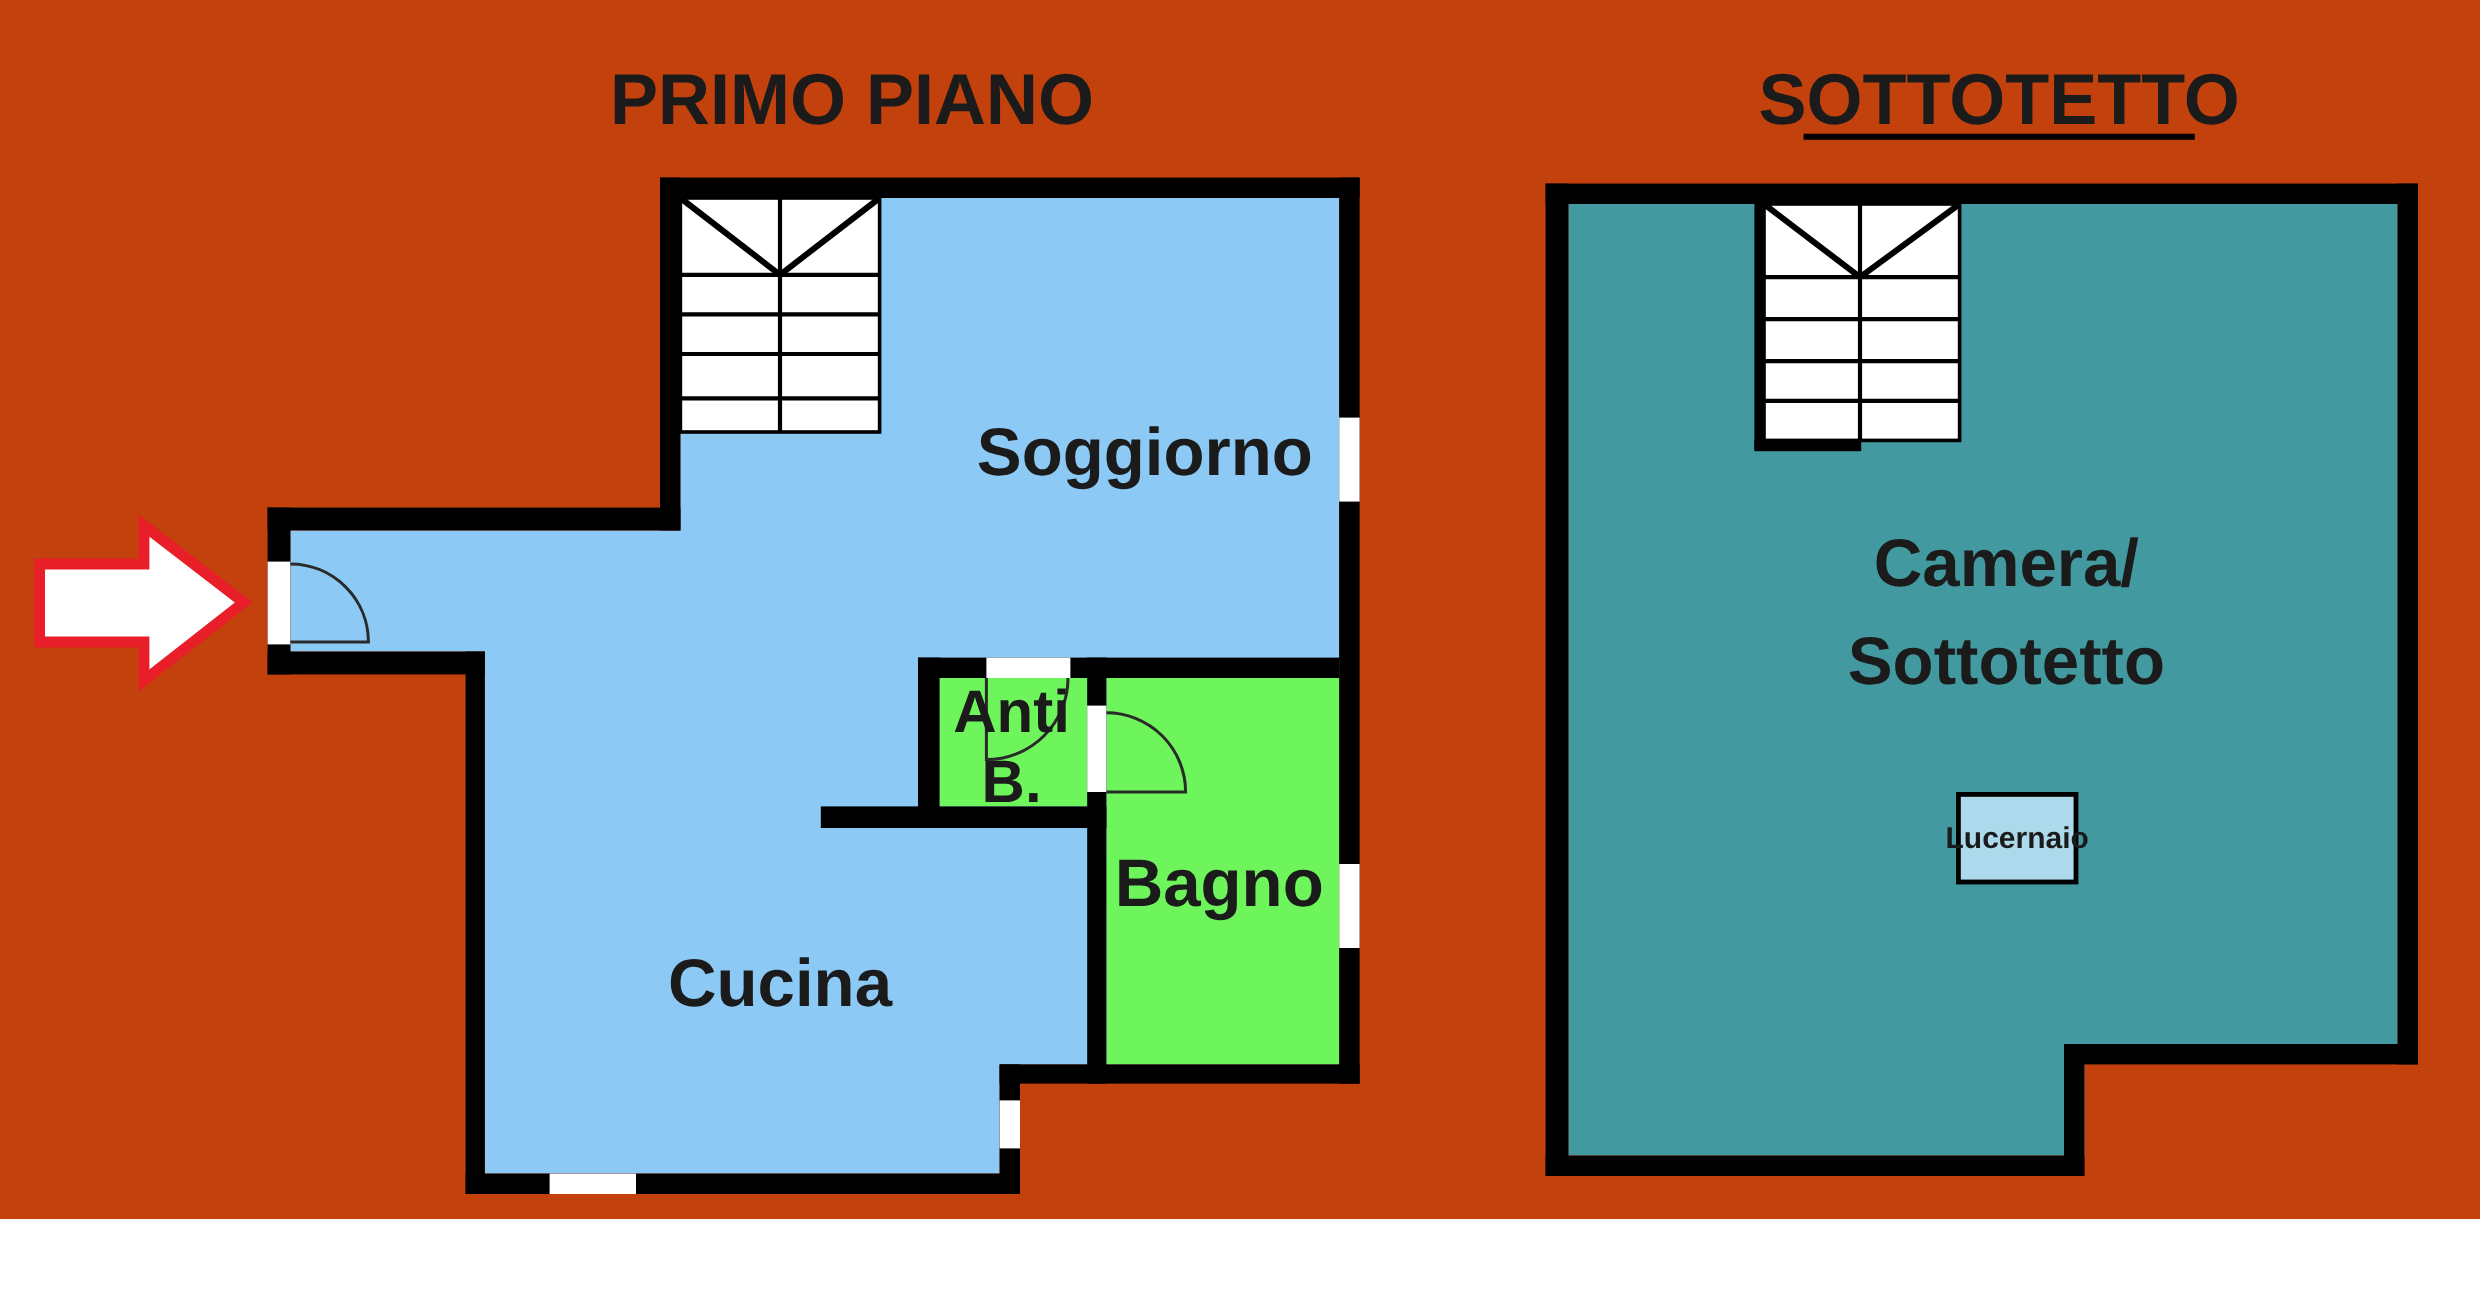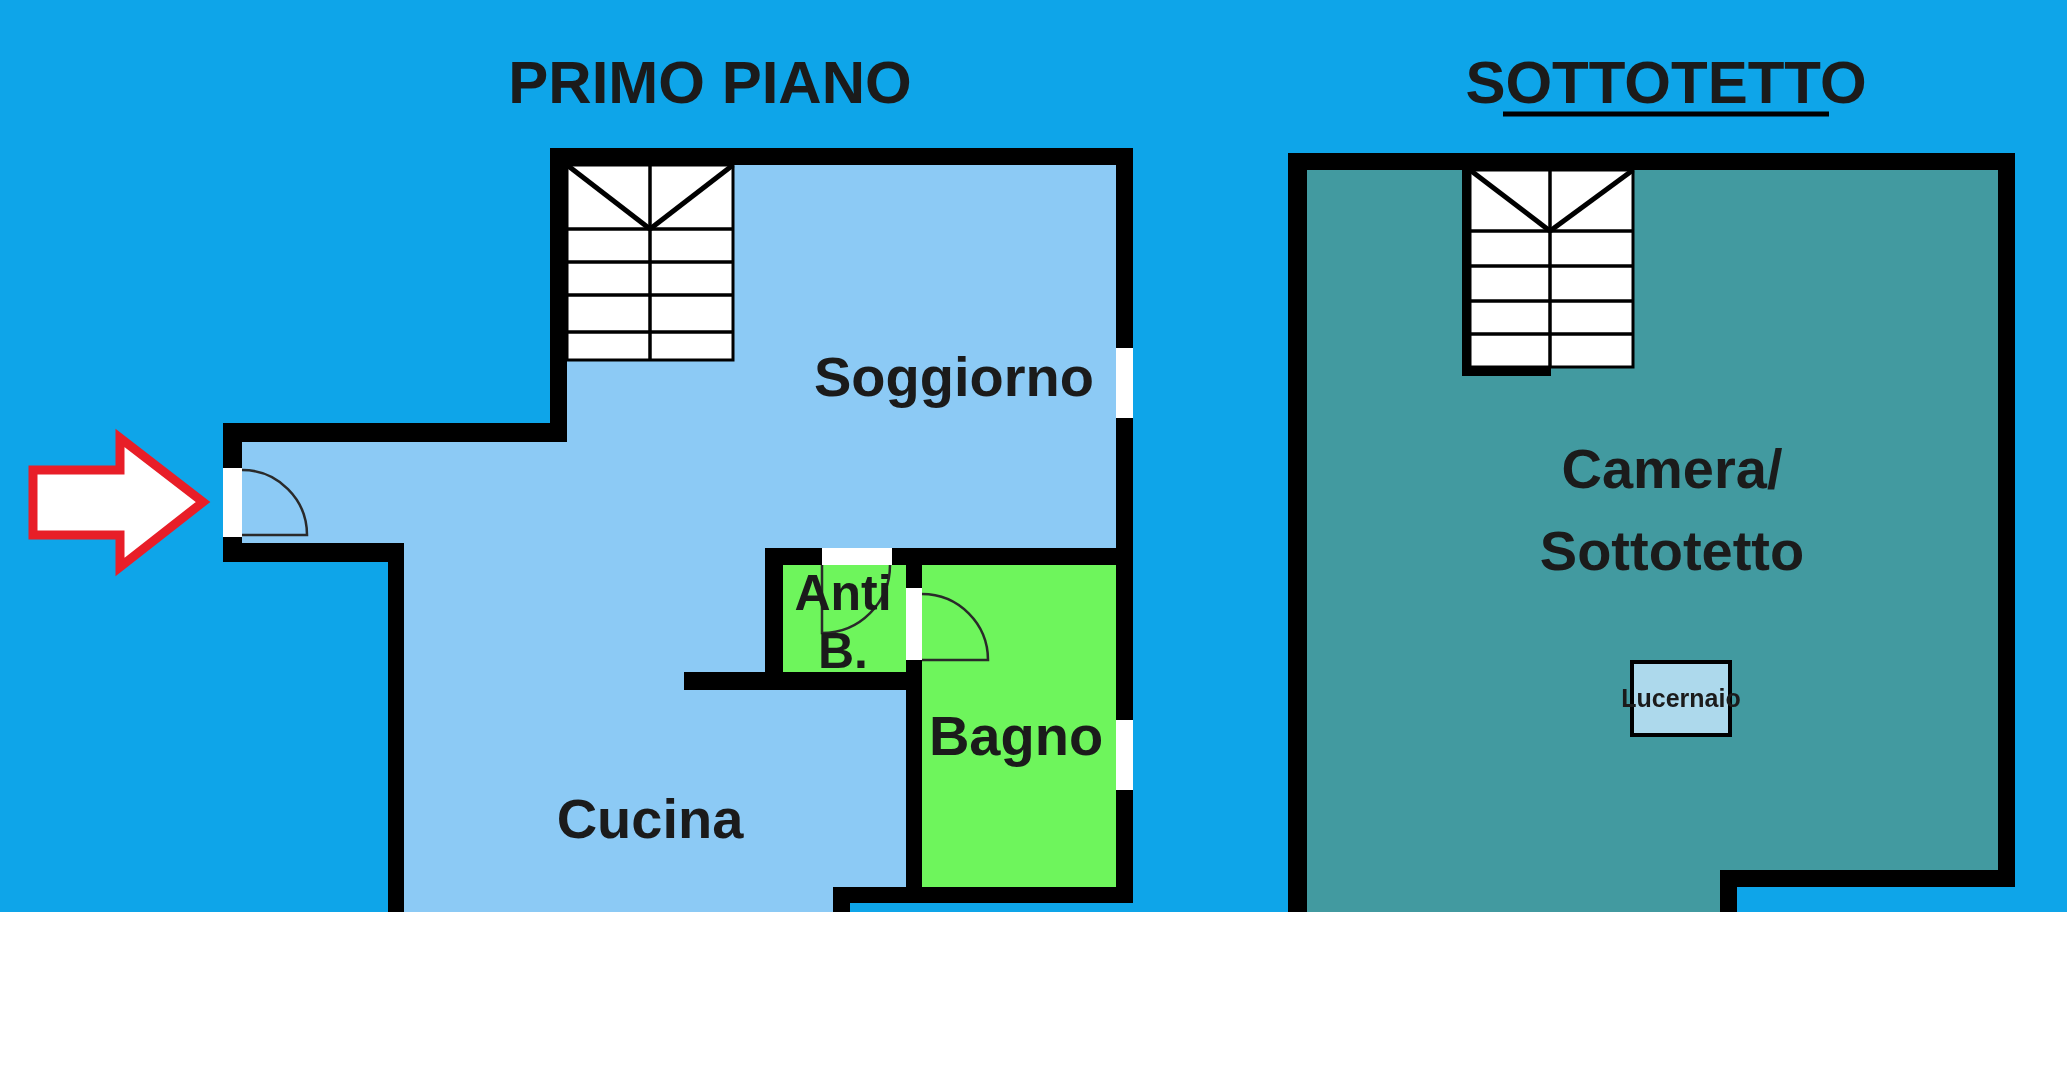--- a/index.html
+++ b/index.html
@@ -1,19 +1,19 @@
 <!DOCTYPE html>
 <html style="--room_blue: #8CCAF5; --room_green: #6EF55C; --room_teal: #429AA0; --skylight_blue: #ADD9EC; --arrow_red: #E81E28; --wall_black: #000000; --text_dark: #1b1b1b;"><head>
 <meta charset="utf-8">
 <style>
   html,body{margin:0;padding:0;background:#ffffff;}
   #canvas{
     position:relative;
-    width:2067px;height:912px;
-    background:#0ea5e9;
+    width:2067px;height:1016px;
+    background:#c2410c;
     font-family:"Liberation Sans", sans-serif;
   }
   svg text{
     font-family:"Liberation Sans", sans-serif;
     font-weight:700;
     fill:var(--text_dark,#1b1b1b);
   }
   .room-blue   {fill:var(--room_blue,#8CCAF5);}
   .room-green  {fill:var(--room_green,#6EF55C);}
   .room-teal   {fill:var(--room_teal,#429AA0);}

